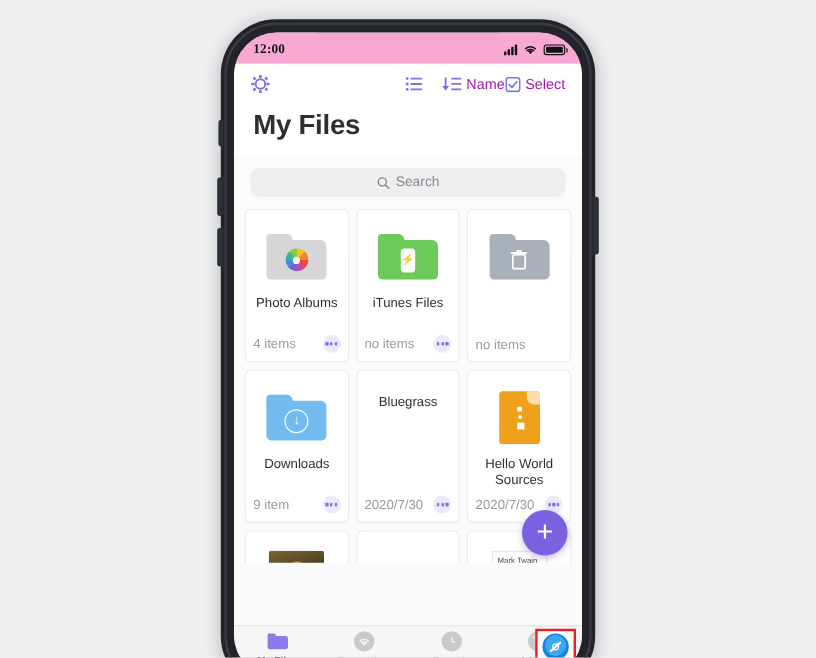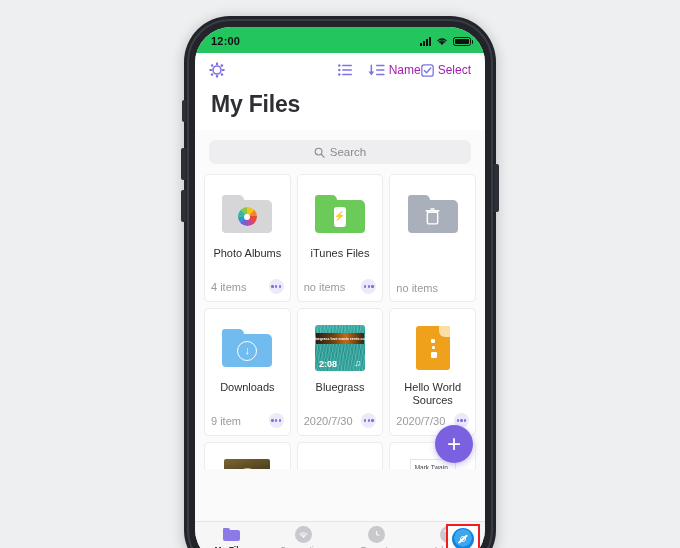--- a/index.html
+++ b/index.html
@@ -49,24 +49,24 @@
     border-radius: 0 0 16px 16px;
     z-index: 20;
     display: flex; align-items: center; justify-content: center; gap: 12px;
   }
   #speaker-grille { width: 44px; height: 5px; border-radius: 3px; background: #33363c; }
   #front-camera  { width: 9px; height: 9px; border-radius: 50%; background: #33363c; }
 
   
   #status-bar {
     position: relative; z-index: 21;
-    height: 26px; background: #22c55e;
+    height: 26px; background: #f9a8d4;
     display: flex; align-items: center; justify-content: space-between;
     padding: 0 14px 0 16px;
-    font-size: 11px; font-weight: bold; color: #111;
+    font-size: 11px; font-weight: bold; color: #111; font-family: Liberation Serif, serif;
   }
   #status-time { letter-spacing: .2px; margin-top: 2px; }
   #status-icons { display: flex; align-items: center; gap: 5px; margin-top: 2px; }
   .bars { display: flex; align-items: flex-end; gap: 1px; height: 9px; }
   .bars i { display: block; width: 2px; background: #111; border-radius: .5px; }
   .bars i:nth-child(1){height:3px}.bars i:nth-child(2){height:5px}
   .bars i:nth-child(3){height:7px}.bars i:nth-child(4){height:9px}
   .batt {
     width: 18px; height: 9px; border: 1px solid #111; border-radius: 2.5px;
     position: relative;
@@ -422,30 +422,20 @@
               <span class="meta">9 item</span>
               <span class="dots-btn">
                   <span></span>
                   <span></span>
                   <span></span>
                 </span>
             </div>
           </div>
 
           <div class="file-card">
-            <div class="thumb">
-              <div class="video-thumb">
-                <div class="grass"></div>
-                <div class="banner">
-                    <span>Bluegrass love music remix.com</span>
-                  </div>
-                <span class="dur">2:08</span>
-                <span class="note">♫</span>
-              </div>
-            </div>
             <div class="file-name">Bluegrass</div>
             <div class="card-foot">
               <span class="meta">2020/7/30</span>
               <span class="dots-btn">
                   <span></span>
                   <span></span>
                   <span></span>
                 </span>
             </div>
           </div>

